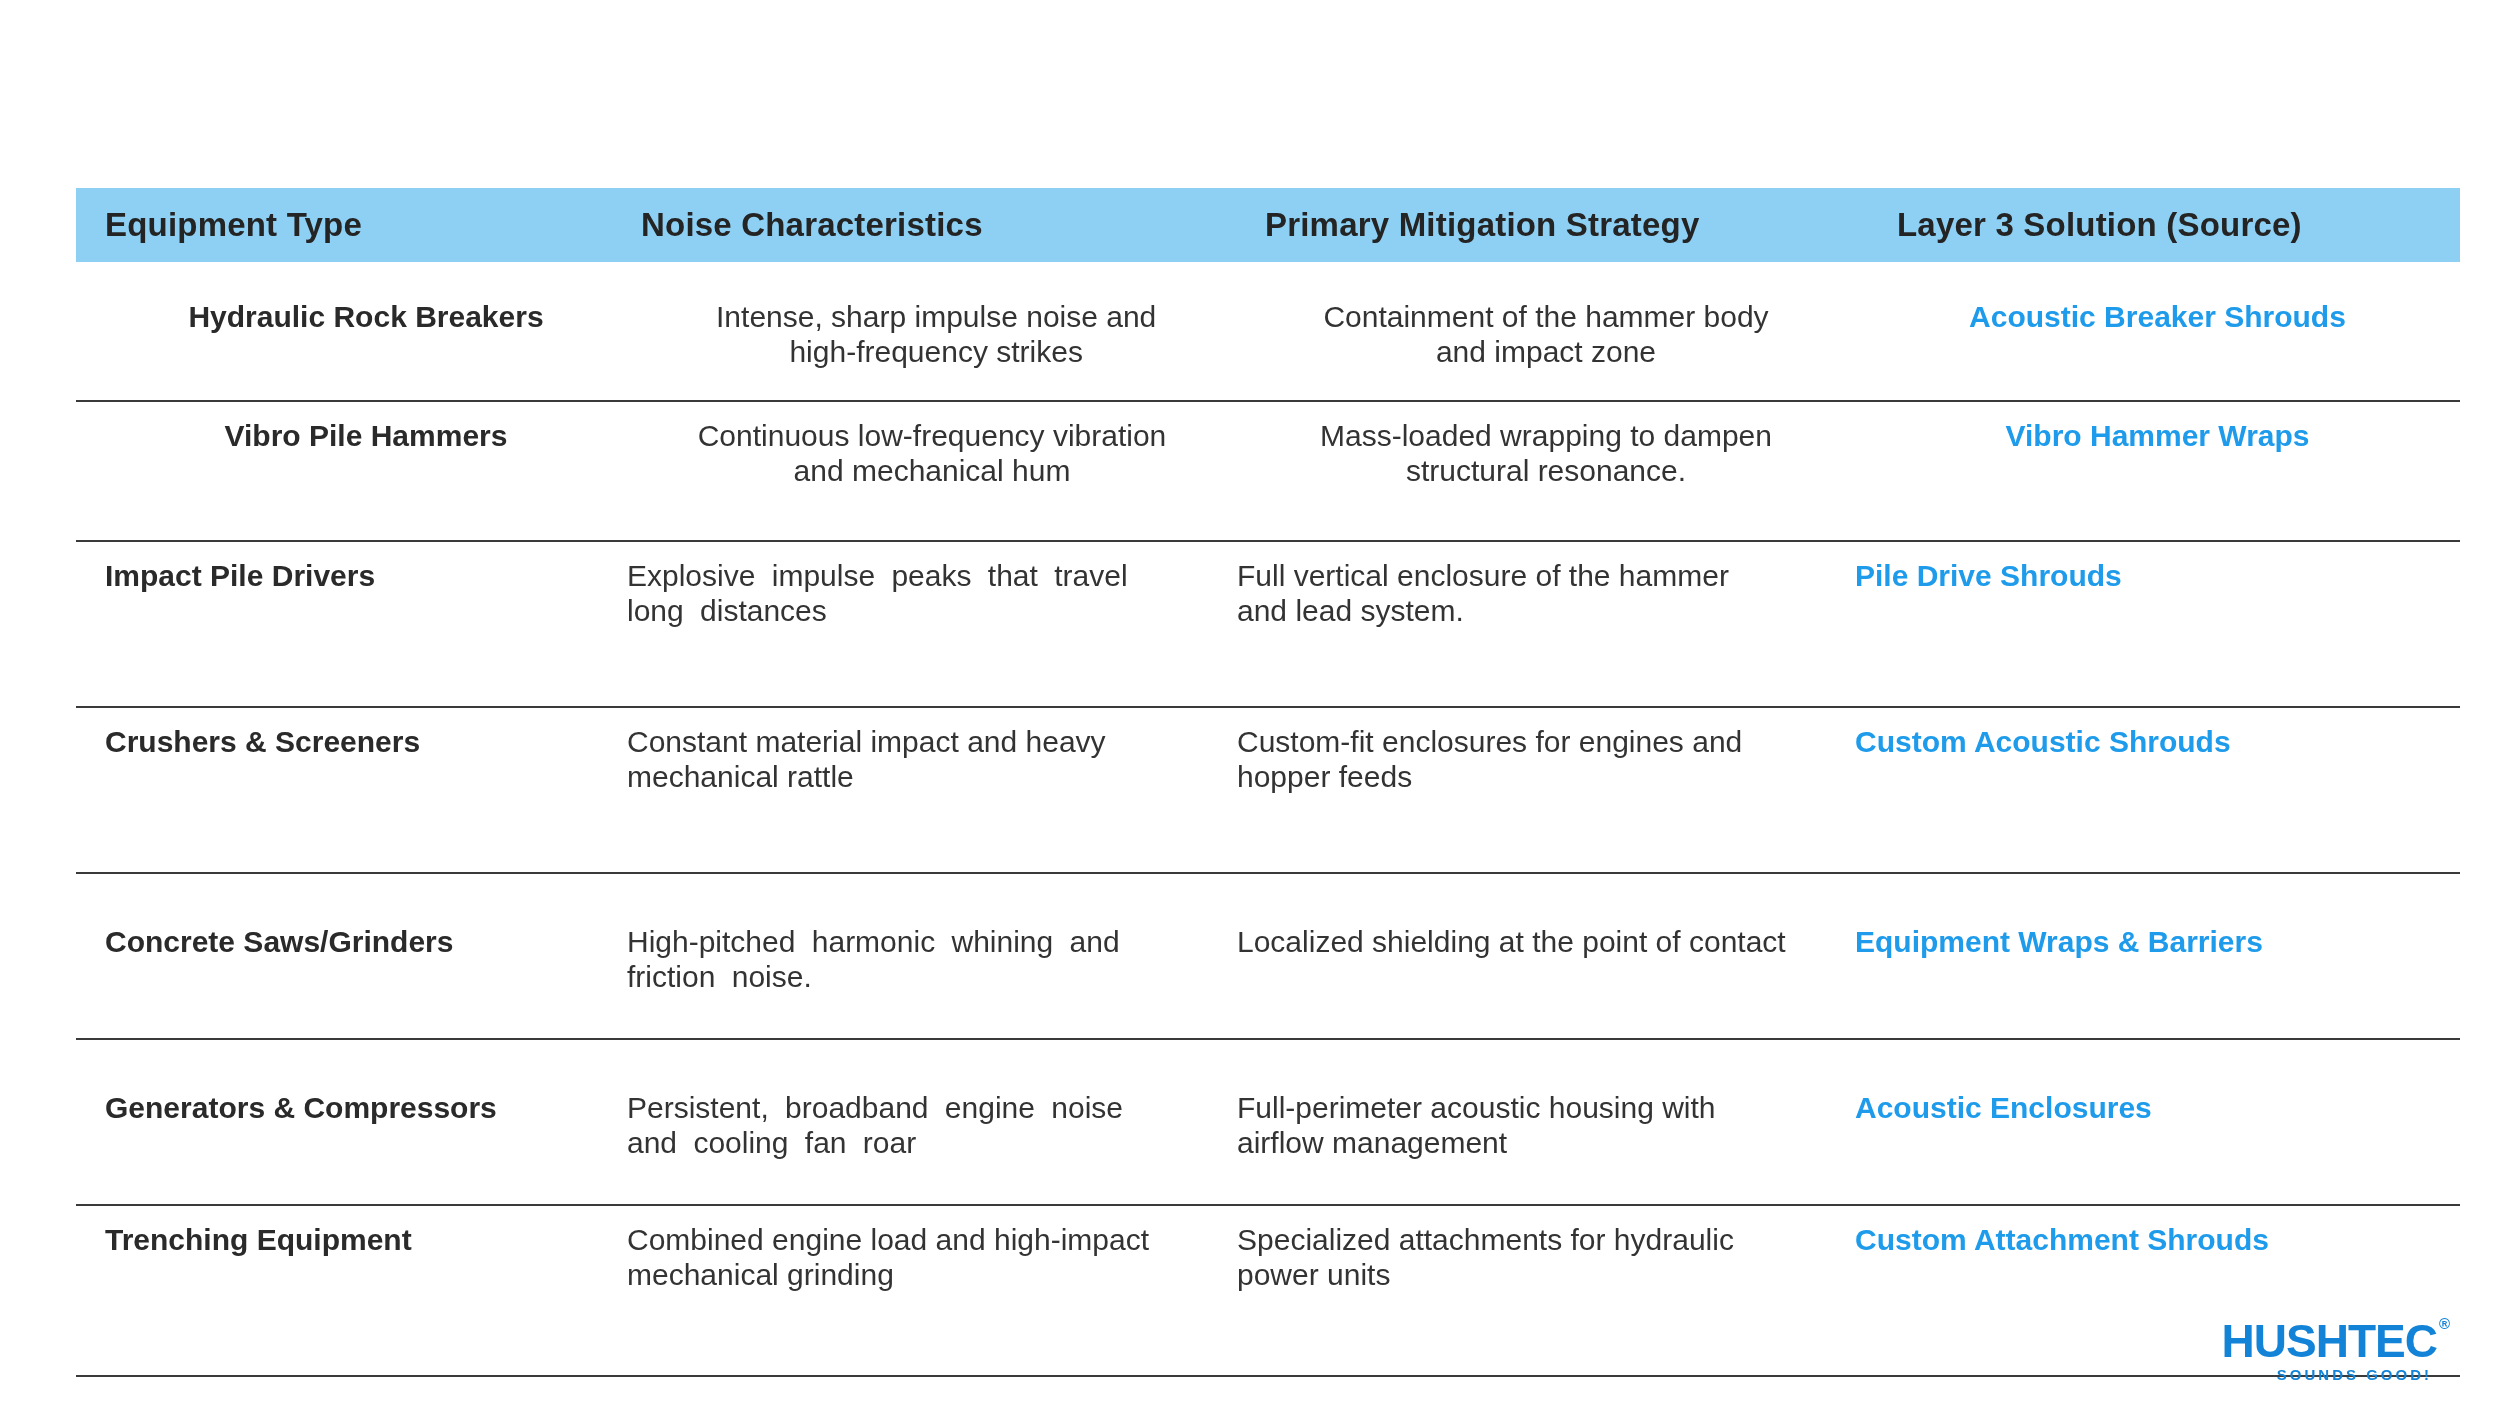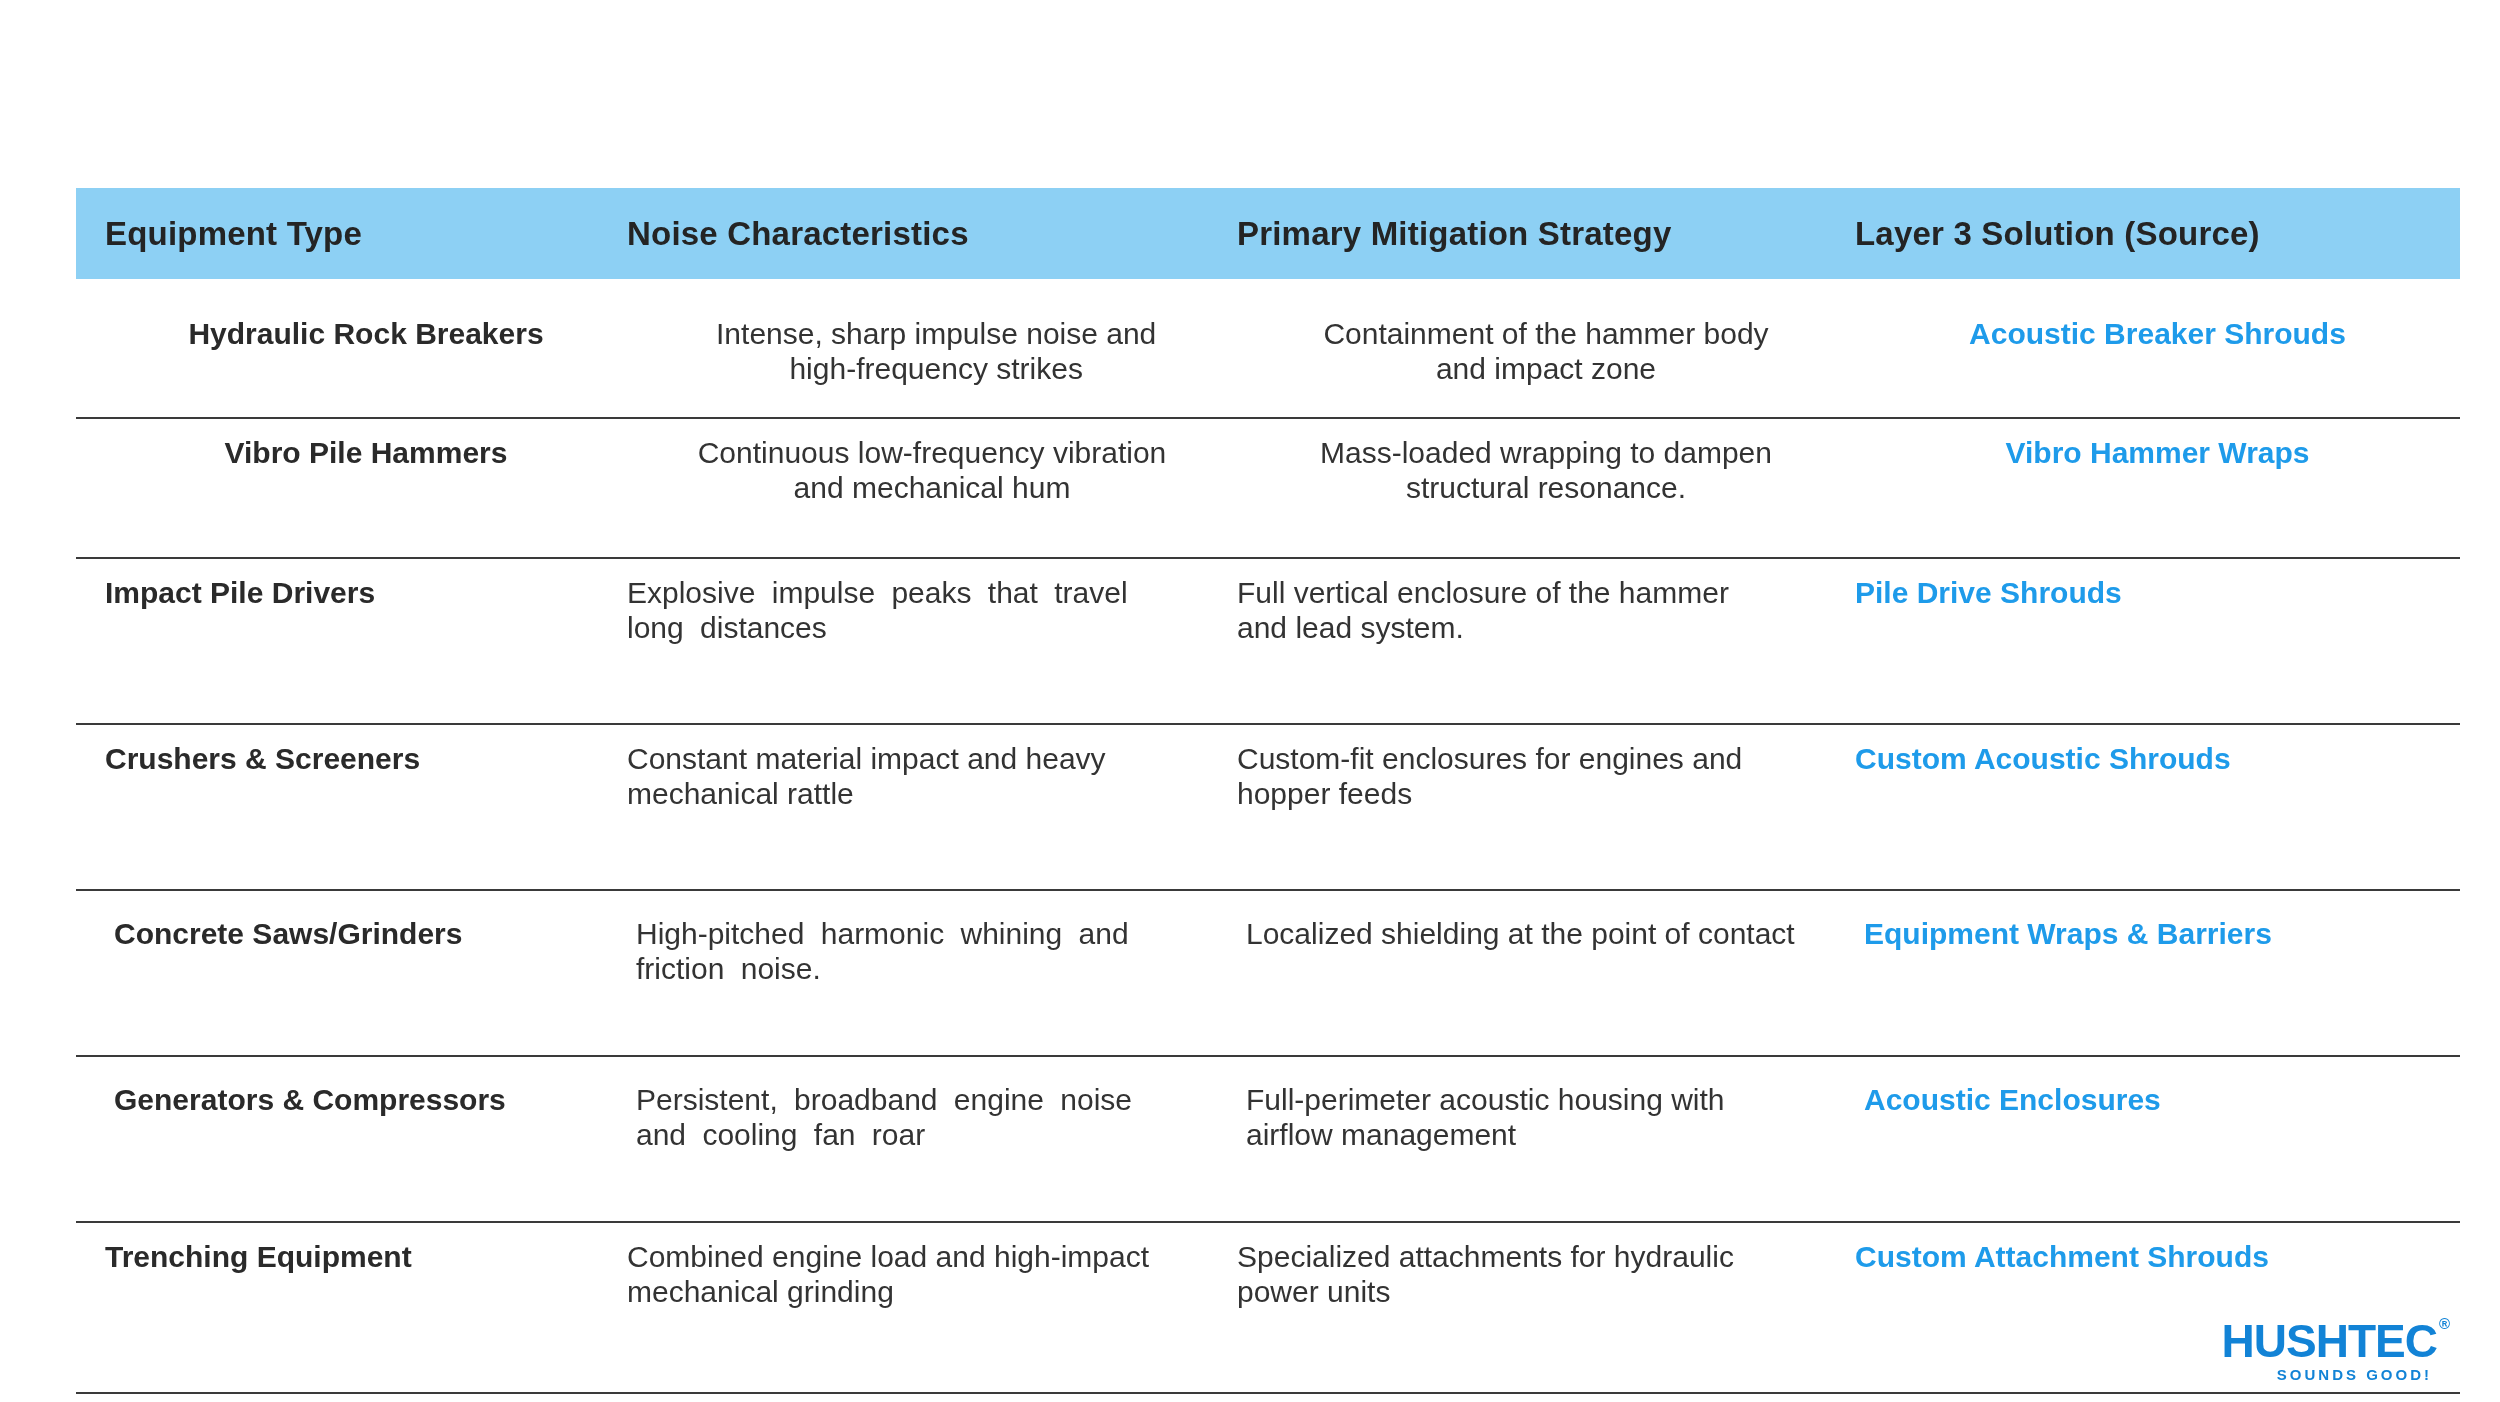--- a/index.html
+++ b/index.html
@@ -12,24 +12,25 @@
   }
   .table {
     position:absolute;
     left:76px; top:188px;
     width:2384px;
   }
   .thead {
     display:grid;
     grid-template-columns:522px 610px 618px 1fr;
     padding-left:29px;
-    height:91px;
+    height:74px;
     align-items:center;
     background:var(--header-bg, #8dd0f4);
     box-sizing:border-box;
+    gap:14px;
   }
   .th {
     font-size:33px;
     font-weight:700;
     color:var(--head-text, #242424);
     letter-spacing:0.2px;
   }
   .tr {
     display:grid;
     grid-template-columns:522px 610px 618px 1fr;
@@ -40,21 +41,21 @@
   }
   .tr:nth-child(1), .tr:nth-child(2) { height:140px;text-align:center; }
   .tr:nth-child(7) { height:171px; }
   .td {
     padding-top:16px;
     font-size:30px;
     line-height:35px;
     color:var(--body-text, #333333);
   }
   .tr:nth-child(1) .td { padding-top:37px; }
-  .tr:nth-child(5) .td, .tr:nth-child(6) .td { padding-top:25px;margin-left:9px; }
+  .tr:nth-child(5) .td, .tr:nth-child(6) .td { padding-top:50px; }
   .equip {
     font-weight:700;
     color:var(--title-text, #2a2a2a);
   }
   .noise, .strategy { white-space:pre-wrap; }
   .justify { word-spacing:8px; }
   .solution .link {
     font-weight:700;
     color:var(--link-blue, #1e9bea);
     cursor:pointer;

